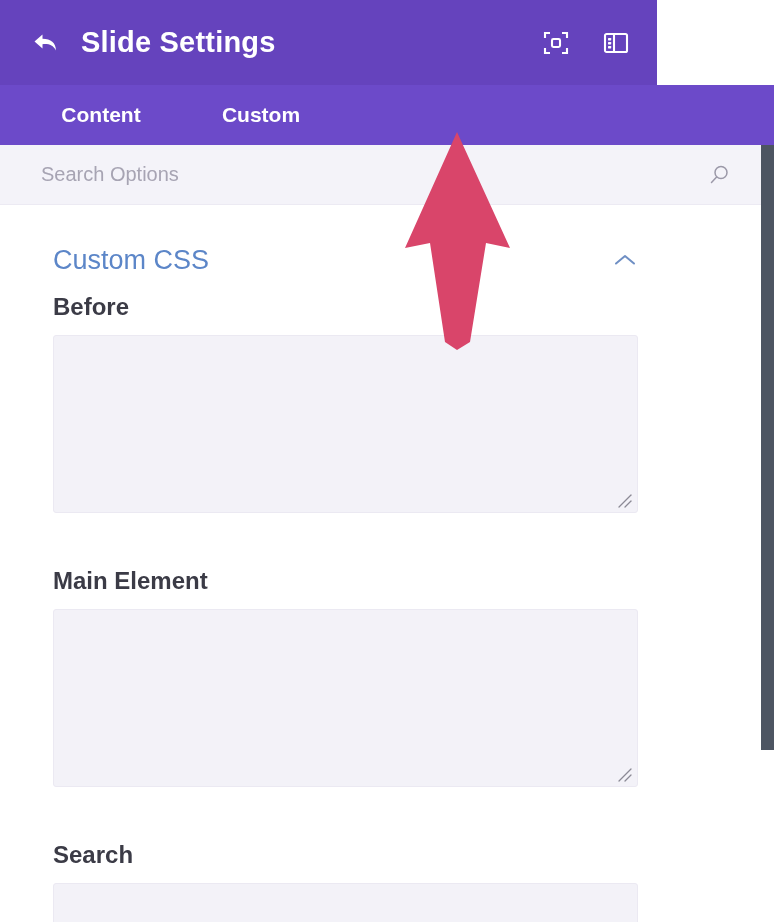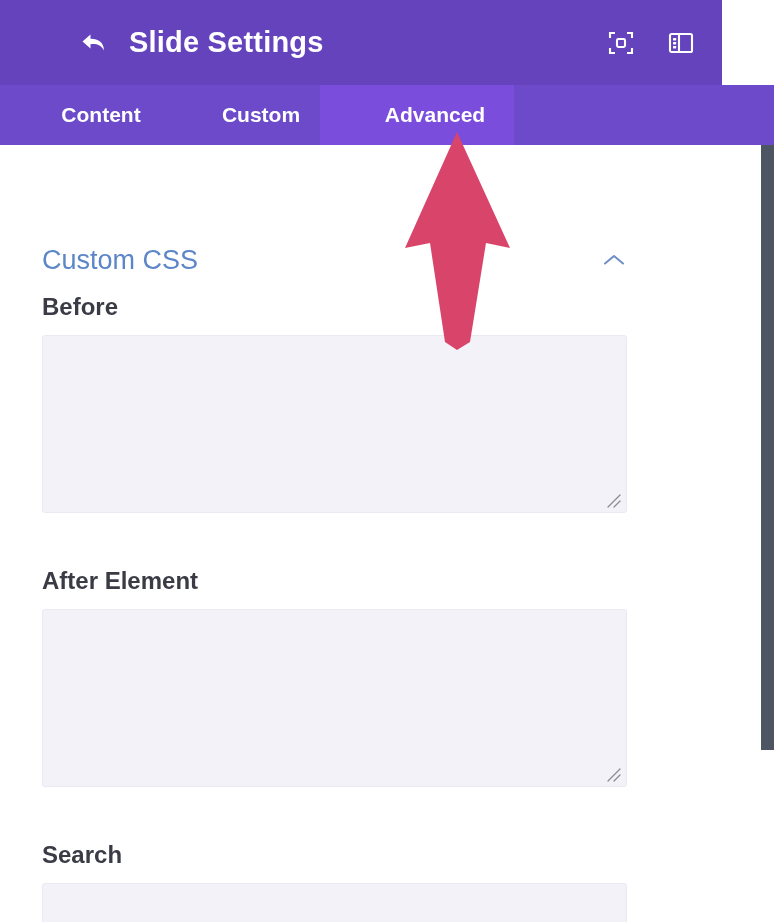--- a/index.html
+++ b/index.html
@@ -12,23 +12,23 @@
   #app {
     position:relative;
     width:774px; height:922px;
     overflow:hidden;
     background:#ffffff;
   }
 
   
   .header {
     position:absolute; left:0; top:0;
-    width:722px; height:85px;
+    width:657px; height:85px;
     background:#6543bd;
-    display:flex; align-items:center;padding-left:48px;
+    display:flex; align-items:center;
   }
   .back-btn {
     width:34px; height:34px;
     margin-left:28px;
     display:flex; align-items:center; justify-content:center;
     cursor:pointer;
   }
   .back-btn svg { display:block; }
   .header-title {
     color:#ffffff;
@@ -91,21 +91,21 @@
   .search-icon {
     position:absolute; right:42px; top:50%;
     transform:translateY(-50%);
     width:26px; height:26px;
     display:flex; align-items:center; justify-content:center;
     cursor:pointer;
   }
 
   
   .body {
-    position:absolute; left:0; top:205px;
+    position:absolute; left:11px; top:205px;
     width:669px; height:717px;
     background:#ffffff;
     overflow:hidden;
   }
   .section-header {
     display:flex; align-items:center; justify-content:space-between;
     padding:0 42px;
     height:66px;
     margin-top:22px;
     cursor:pointer;
@@ -210,23 +210,33 @@
             <rect x="5" y="15" width="3.2" height="2.4" rx="0.6"></rect>
           </g>
         </svg>
       </div>
     </div>
   </div>
 
   <div class="tabbar">
     <div class="tab tab-content">Content</div>
     <div class="tab tab-design">Custom</div>
-    <div class="tab tab-advanced">Advanced</div>
   </div>
 
+  <div class="searchbar">
+    <input class="search-input" type="text" placeholder="Search Options" style="">
+    <div class="search-icon">
+      <svg width="24" height="24" viewBox="0 0 24 24" aria-hidden="true">
+        <g fill="none" stroke="#9b98a8" stroke-width="1.5">
+          <circle cx="14" cy="9.5" r="6"></circle>
+          <line x1="9.4" y1="14.2" x2="4.5" y2="19.4" stroke-linecap="round"></line>
+        </g>
+      </svg>
+    </div>
+  </div>
 
   <div class="body">
 
     <div class="section-header">
       <span class="section-title">Custom CSS</span>
       <span class="chevron">
         <svg width="24" height="16" viewBox="0 0 24 16" aria-hidden="true">
           <path d="M3 11.5 L12 4 L21 11.5" fill="none" stroke="#6f8fc4" stroke-width="2" stroke-linecap="round" stroke-linejoin="round"></path>
         </svg>
       </span>
@@ -241,21 +251,21 @@
             <line x1="3" y1="15" x2="15" y2="3"></line>
             <line x1="9" y1="15" x2="15" y2="9"></line>
           </g>
         </svg>
       </div>
     </div>
 
     <div class="gap-1"></div>
 
     <div class="field">
-      <label class="field-label">After Element</label>
+      <label class="field-label">Main Element</label>
       <div class="ta-wrap">
         <textarea class="css-box ta-main" style=""></textarea>
         <svg class="resize-grip" viewBox="0 0 18 18" aria-hidden="true">
           <g stroke="#8b8a95" stroke-width="1.3" stroke-linecap="round">
             <line x1="3" y1="15" x2="15" y2="3"></line>
             <line x1="9" y1="15" x2="15" y2="9"></line>
           </g>
         </svg>
       </div>
     </div>

